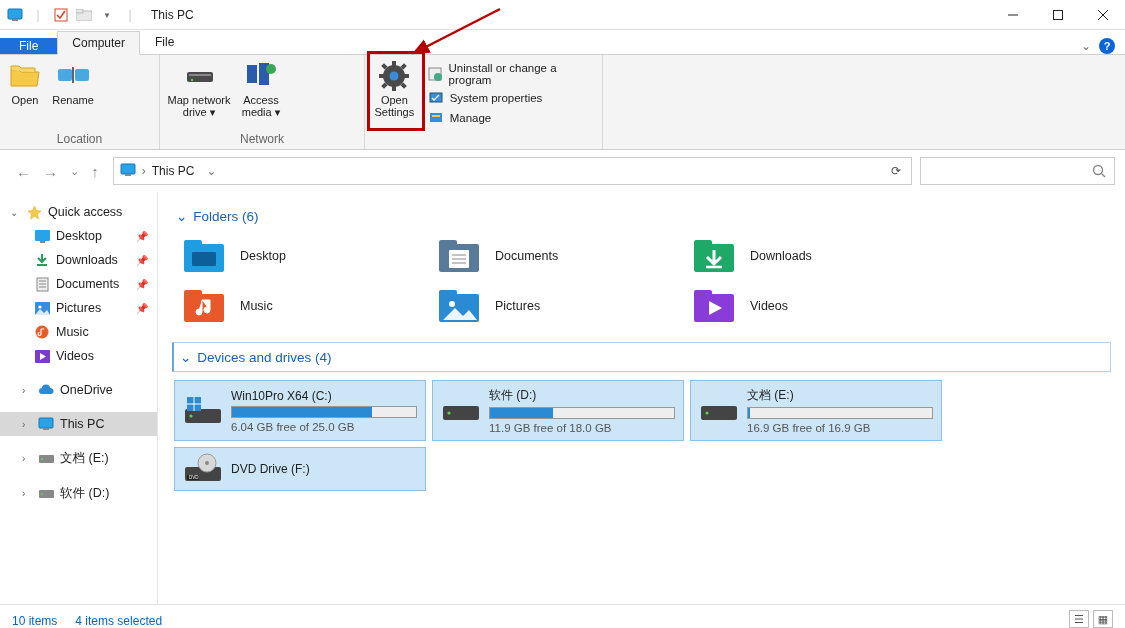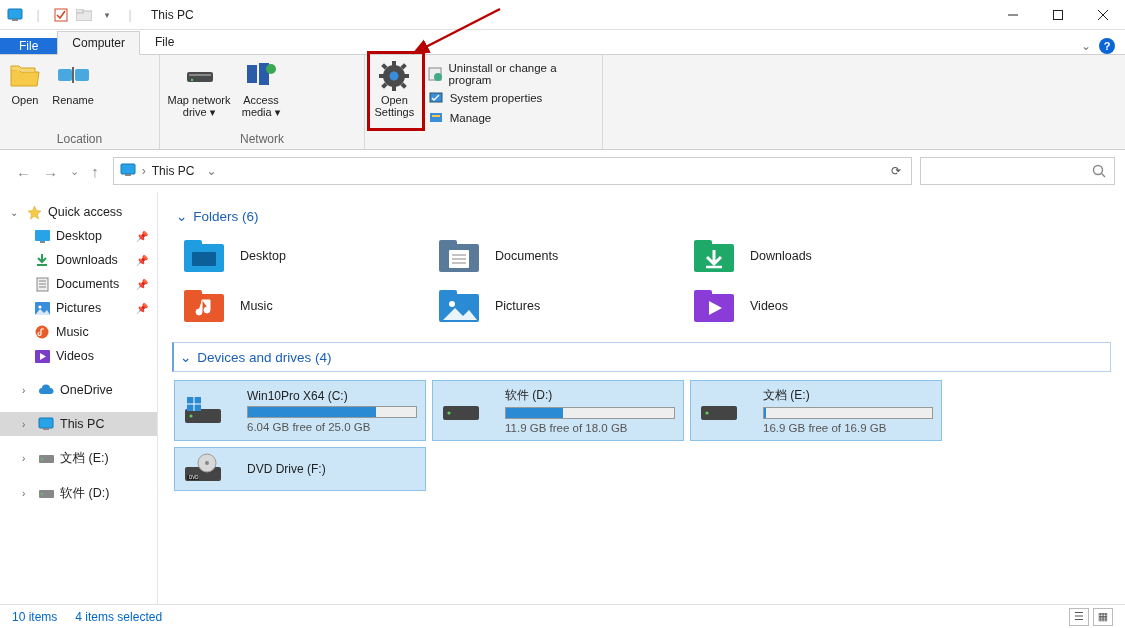--- a/index.html
+++ b/index.html
@@ -63,31 +63,31 @@
 .spacer-s { height: 10px; }
 
 .content { flex: 1; overflow-y: auto; padding: 10px 14px; }
 .section-hdr { color: #1a5fb8; font-size: 13.5px; display: flex; align-items: center; gap: 6px; padding: 6px 4px; cursor:pointer; }
 .section-line { border: 1px solid #b8d0ee; border-left: 2px solid #6aa3dd; padding-left: 6px; margin-bottom: 4px;}
 .folders-grid { display: grid; grid-template-columns: repeat(3, 255px); gap: 6px 0; padding: 4px 0 14px 6px; }
 .folder-item { display: flex; align-items: center; gap: 14px; font-size: 12.5px; cursor: pointer; padding: 4px; }
 .folder-item .fico { width: 44px; height: 36px; display:flex; align-items:center; justify-content:center; }
 
 .drives-grid { display: grid; grid-template-columns: repeat(3, 252px); gap: 6px; padding: 4px 0 6px 2px; }
-.drive-item { display: flex; gap: 24px; padding: 6px 8px; cursor: pointer; align-items: center; }
+.drive-item { display: flex; gap: 8px; padding: 6px 8px; cursor: pointer; align-items: center; }
 .drive-item.sel { background: #cde6f7; border: 1px solid #8cc1e8; }
 .drive-item .dico { width: 40px; height: 30px; display:flex; align-items:center; justify-content:center; }
 .drive-meta { flex: 1; display: flex; flex-direction: column; gap: 3px; font-size: 11.5px; }
 .drive-name { font-size: 12px; }
 .drive-bar { width: 100%; height: 12px; border: 1px solid #999; background: #eee; position: relative; }
 .drive-bar .used { position: absolute; left: 0; top: 0; bottom: 0; background: #2a8ad4; }
 .drive-free { color: #555; }
 
 
-.statusbar { height: 24px; border-top: 1px solid #e0e0e0; display: flex; align-items: center; padding: 0 12px; font-size: 12px; color: #0066cc; gap: 18px; }
+.statusbar { height: 24px; border-top: 1px solid #e0e0e0; display: flex; align-items: flex-end; padding: 0 12px; font-size: 12px; color: #0066cc; gap: 18px; }
 .statusbar .view-toggles { margin-left: auto; display: flex; gap: 4px; color: #555; }
 .statusbar .vbtn { width: 20px; height: 18px; border: 1px solid #bbb; display:flex; align-items:center; justify-content:center; cursor:pointer; font-size: 11px;}
 
 
 svg { display: block; }
 </style>
 </head>
 <body>
 
 <div class="titlebar">

